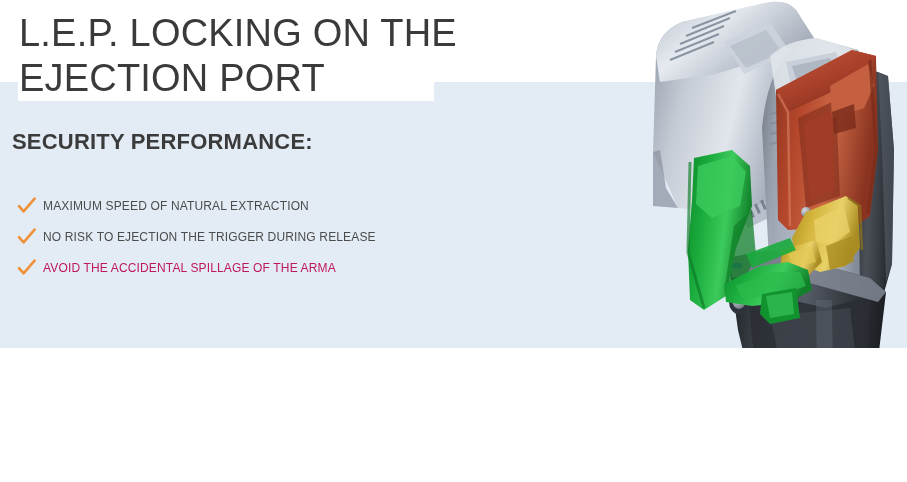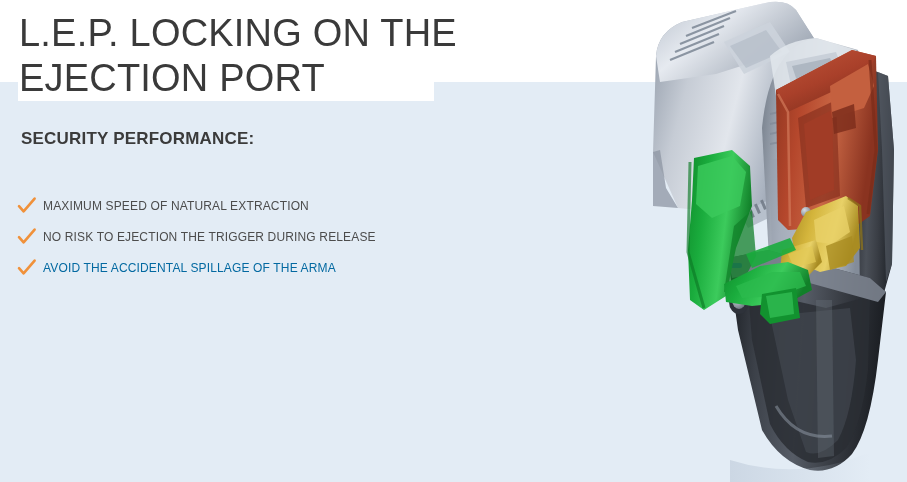--- a/index.html
+++ b/index.html
@@ -8,21 +8,21 @@
     padding: 0;
     background: #ffffff;
   }
   body {
     font-family: "Liberation Sans", sans-serif;
   }
 
   #slide {
     position: relative;
     width: 907px;
-    height: 482px;
+    height: 348px;
     overflow: hidden;
     background: #e3ecf5;
   }
 
   
   .band-white-top {
     position: absolute;
     left: 0; top: 0;
     width: 907px; height: 82px;
     background: #ffffff;
@@ -47,26 +47,26 @@
     line-height: 45px;
     letter-spacing: 0.2px;
     color: #3a3a3a;
     white-space: pre-line;
     z-index: 6;
   }
 
   
   .subtitle {
     position: absolute;
-    left: 21px;
+    left: 12px;
     top: 129px;
     margin: 0;
     font-family: "Liberation Sans", sans-serif;
     font-weight: bold;
-    font-size: 17px;
+    font-size: 22px;
     letter-spacing: 0.2px;
     color: #3b3b3b;
     z-index: 6;
   }
 
   
   .bullets {
     position: absolute;
     left: 16px;
     top: 190px;
@@ -319,17 +319,17 @@
       <li class="bullet">
         <svg class="check-icon" viewBox="0 0 22 20">
           <path d="M3 10.2 L7.6 15.4 L18.6 2.6" fill="none" stroke="#f0913a" stroke-width="2.6" stroke-linecap="round" stroke-linejoin="round"></path>
         </svg>
         <span class="bullet-label" style="color: rgb(76, 76, 76);">NO RISK TO EJECTION THE TRIGGER DURING RELEASE</span>
       </li>
       <li class="bullet">
         <svg class="check-icon" viewBox="0 0 22 20">
           <path d="M3 10.2 L7.6 15.4 L18.6 2.6" fill="none" stroke="#f0913a" stroke-width="2.6" stroke-linecap="round" stroke-linejoin="round"></path>
         </svg>
-        <span class="bullet-label" style="color: #0369a1;">AVOID THE ACCIDENTAL SPILLAGE OF THE ARMA</span>
+        <span class="bullet-label" style="color: #be185d;">AVOID THE ACCIDENTAL SPILLAGE OF THE ARMA</span>
       </li>
     </ul>
 
 </div>
 
 </body></html>

